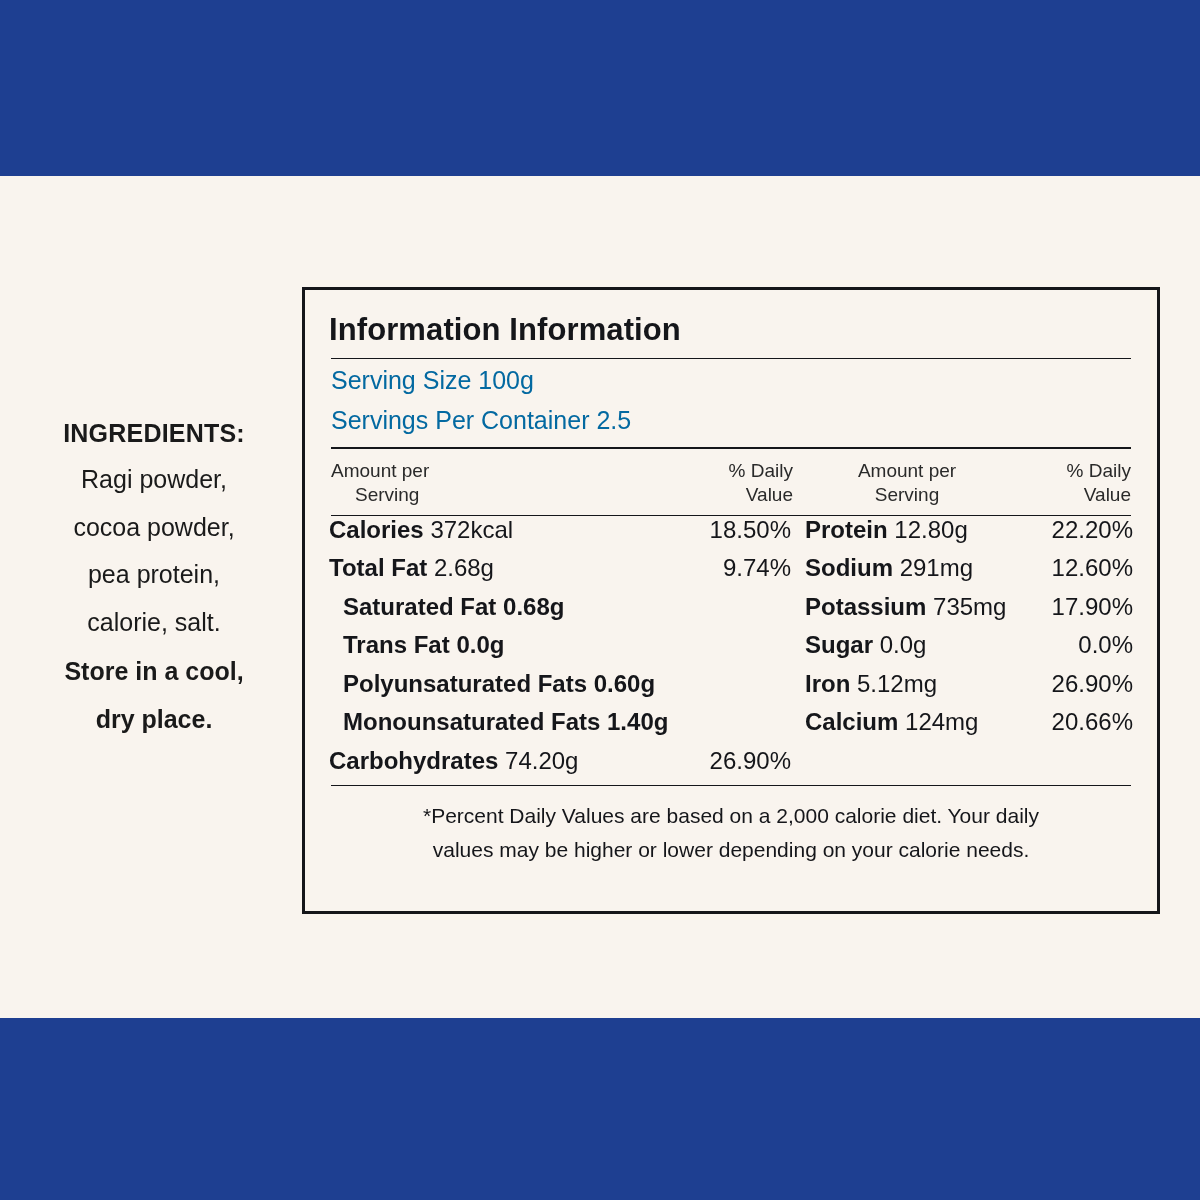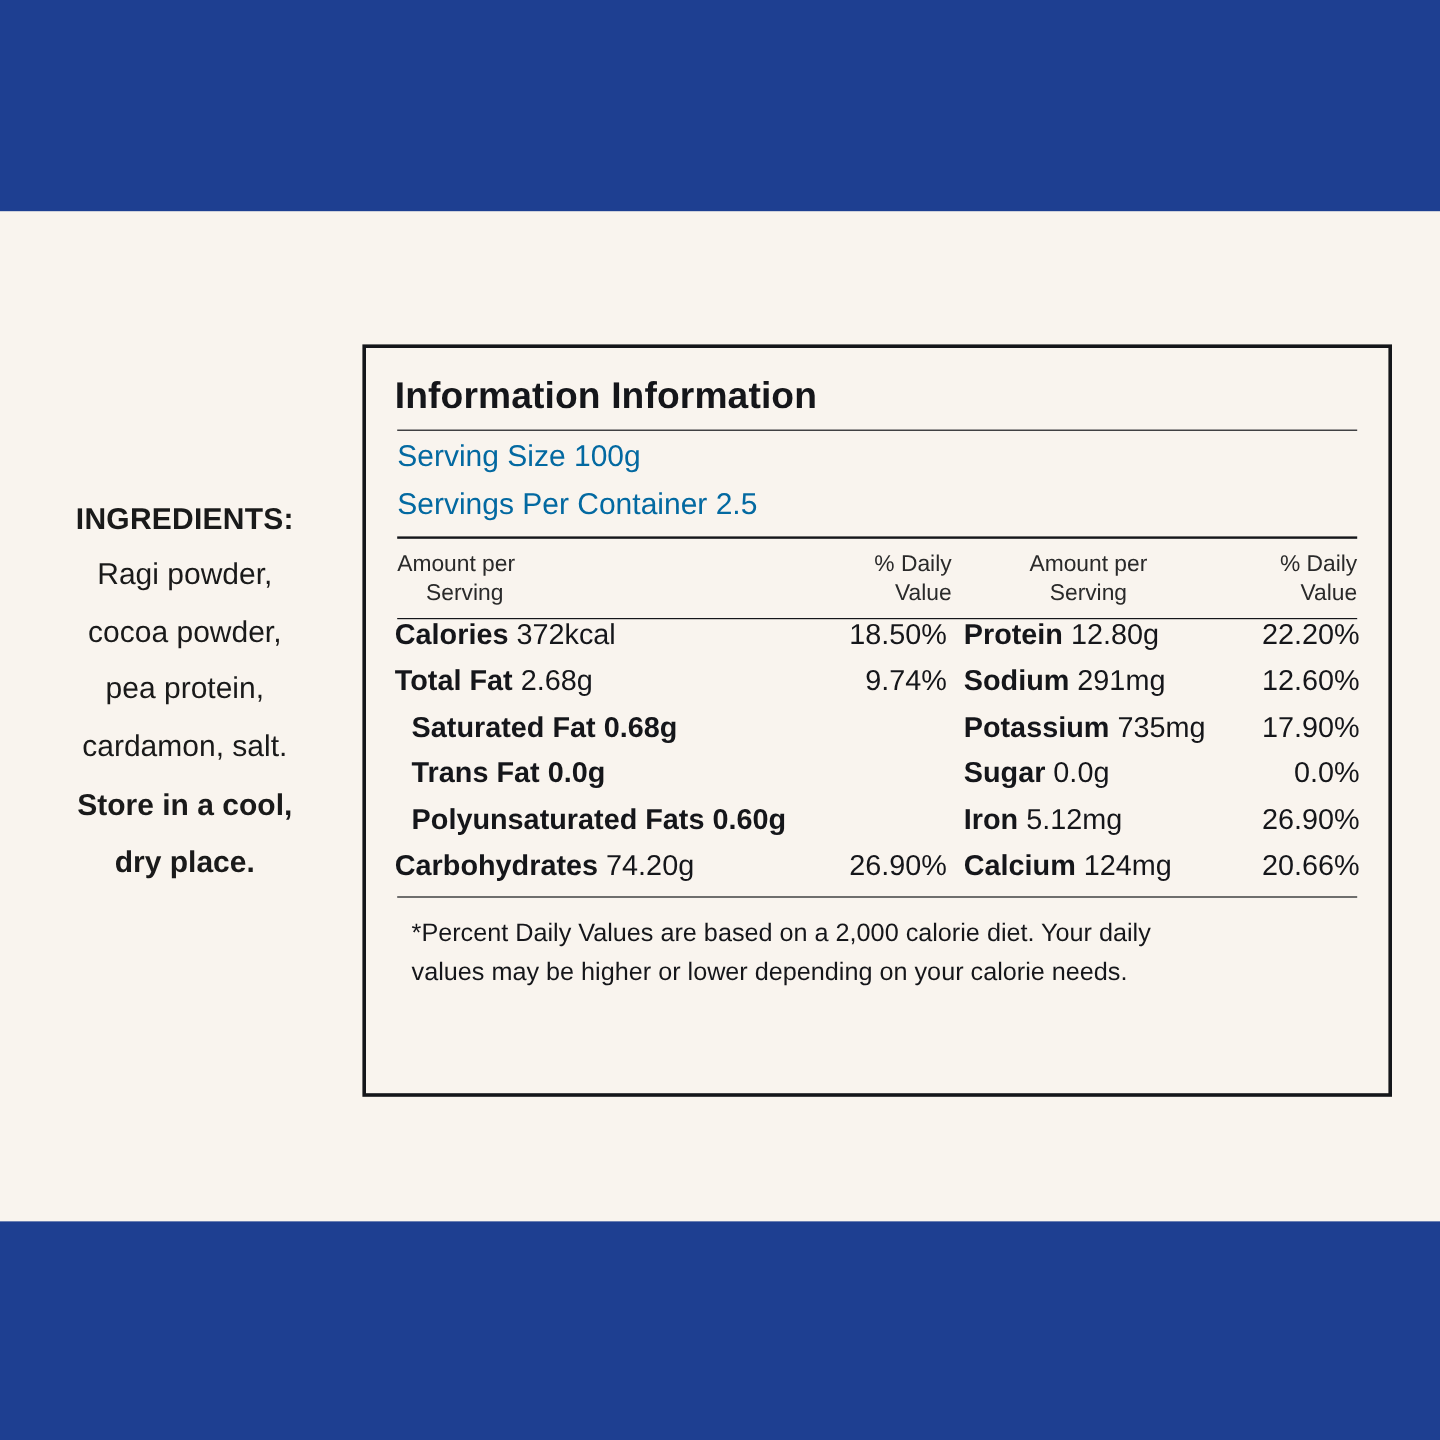--- a/index.html
+++ b/index.html
@@ -175,38 +175,39 @@
   .col-left .dv { width: 118px; text-align: right; }
   .col-right .dv { width: 104px; text-align: right; }
 
   .footnote-wrap {
     padding: 13px 14px 0 14px;
   }
   .footnote {
     font-size: 21px;
     line-height: 1.6;
     color: #15161a;
+    text-align: center;
   }
 </style>
 </head>
 <body>
 
 <div class="page">
 
   <div class="band-top"></div>
   <div class="cream"></div>
   <div class="band-bottom"></div>
 
   <div class="ingredients">
     <div class="ing-title">INGREDIENTS:</div>
     <div class="ing-body">
       <div>Ragi powder,</div>
       <div>cocoa powder,</div>
       <div>pea protein,</div>
-      <div>cardamon, salt.</div>
+      <div>calorie, salt.</div>
     </div>
     <div class="ing-store">
       <div>Store in a cool,</div>
       <div>dry place.</div>
     </div>
   </div>
 
   <div class="panel">
     <div class="panel-inner">
 
@@ -255,20 +256,24 @@
             <div class="dv"></div>
           </div>
           <div class="nrow sub">
             <div class="nm"><span>Trans Fat</span> <span>0.0g</span></div>
             <div class="dv"></div>
           </div>
           <div class="nrow sub">
             <div class="nm"><span>Polyunsaturated Fats</span> <span>0.60g</span></div>
             <div class="dv"></div>
           </div>
+          <div class="nrow sub">
+            <div class="nm"><span>Monounsaturated Fats</span> <span>1.40g</span></div>
+            <div class="dv"></div>
+          </div>
           <div class="nrow">
             <div class="nm"><span class="b">Carbohydrates</span> <span>74.20g</span></div>
             <div class="dv">26.90%</div>
           </div>
         </div>
 
         <div class="col-right">
           <div class="nrow">
             <div class="nm"><span class="b">Protein</span> <span>12.80g</span></div>
             <div class="dv">22.20%</div>

